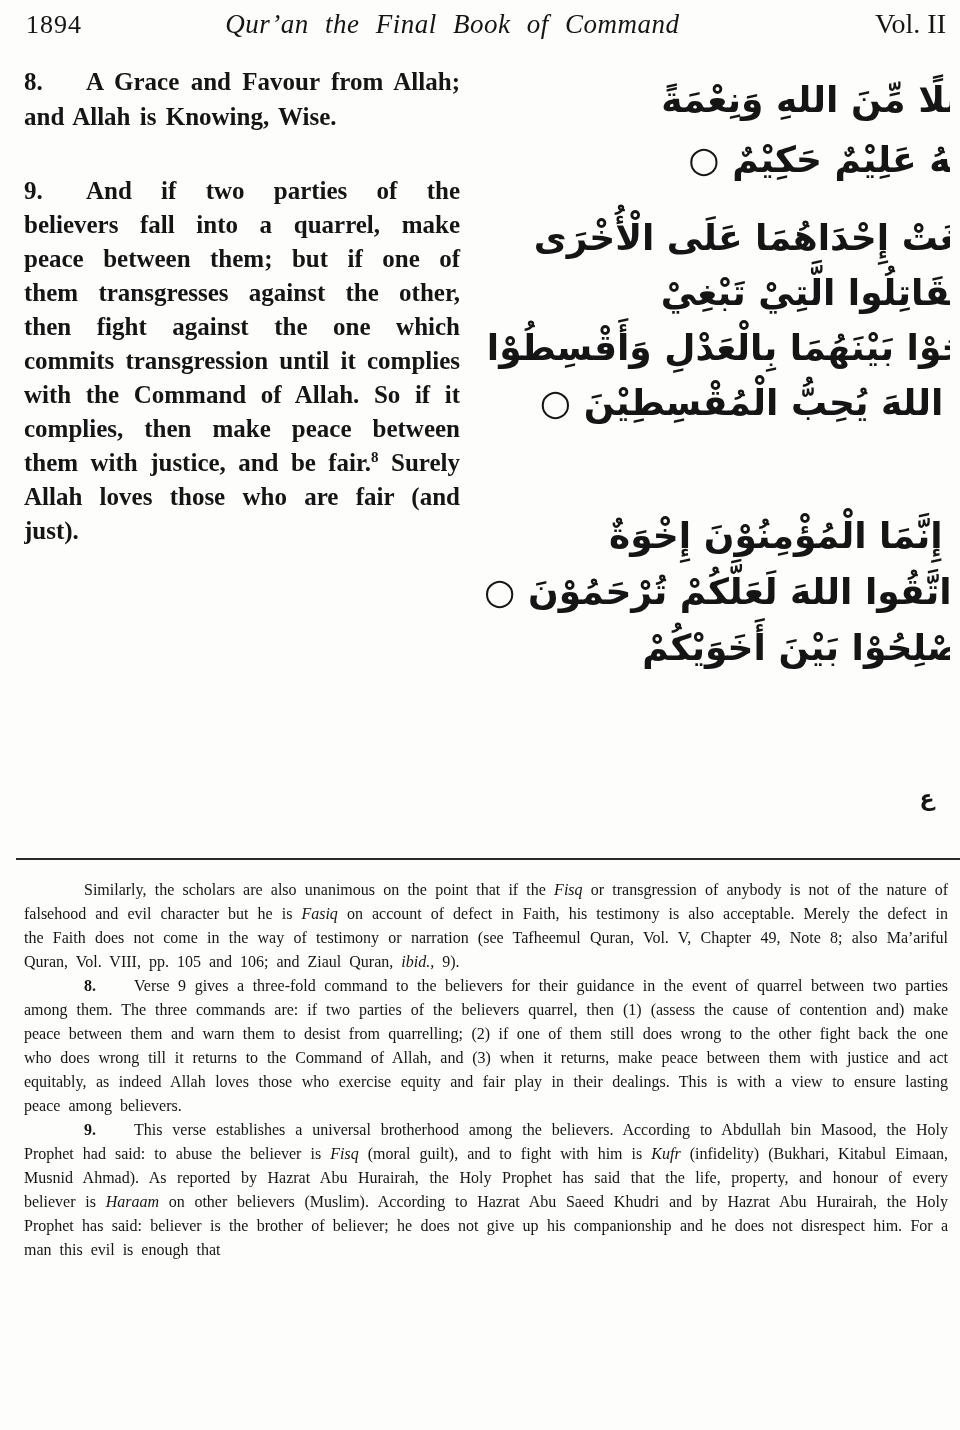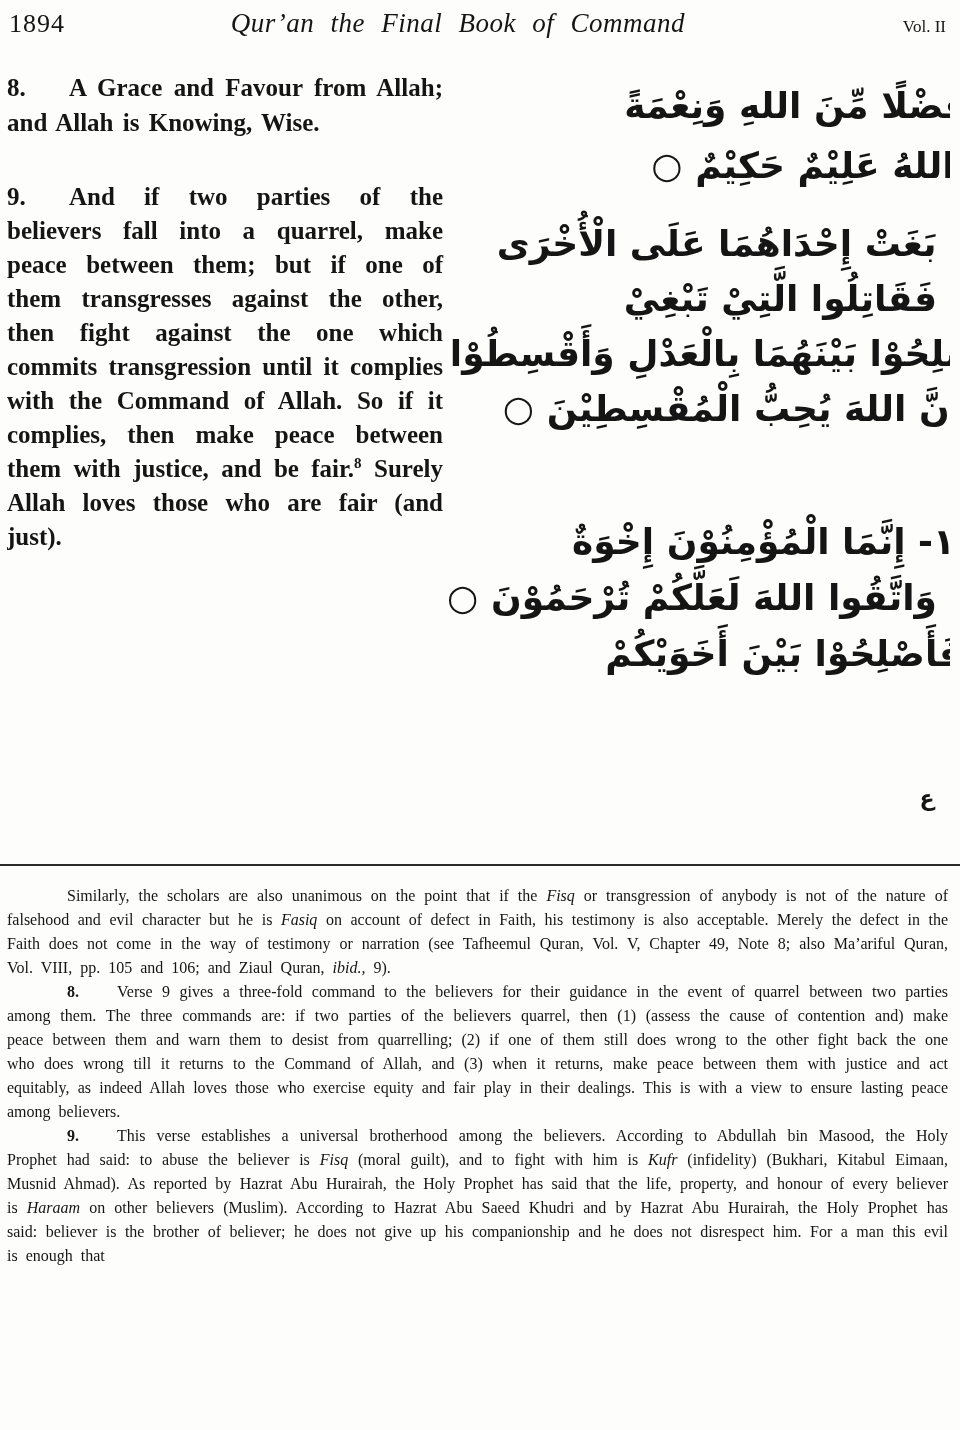--- a/index.html
+++ b/index.html
@@ -4,30 +4,30 @@
 <style>
   * { margin:0; padding:0; box-sizing:border-box; }
   html,body { width:960px; height:1430px; }
   body {
     background:#fdfdfc;
     color:#151515;
     font-family:"Liberation Serif", serif;
     overflow:hidden;
     position:relative;
   }
-  .page { width:960px; height:1430px; padding:6px 10px 0 7px; position:relative; }
+  .page { width:960px; height:1430px; padding:6px 10px 0 24px; position:relative; }
 
   
   .hdr { display:flex; justify-content:space-between; align-items:baseline; padding:2px 4px 0 2px; }
   .pgnum { font-size:26px; letter-spacing:1px; }
   .title { font-size:27px; font-style:italic; word-spacing:9px; letter-spacing:0.5px; transform:translateX(-26px); }
-  .vol  { font-size:17px; }
+  .vol  { font-size:28px; }
 
   
-  .content { display:flex; margin-top:31px; height:794px; overflow:hidden; }
+  .content { display:flex; margin-top:24px; height:794px; overflow:hidden;gap:20px; }
   .col-en { width:436px; flex:none; }
   .verse-en {
     font-weight:bold; font-size:25px; line-height:35px;
     text-align:justify; word-spacing:3px;
   }
   .verse-en .vnum { display:inline-block; min-width:62px; }
   .v8  { margin-bottom:40px; }
   .v9  { line-height:34px; margin-bottom:30px; }
   sup { font-size:60%; line-height:0; }
 

